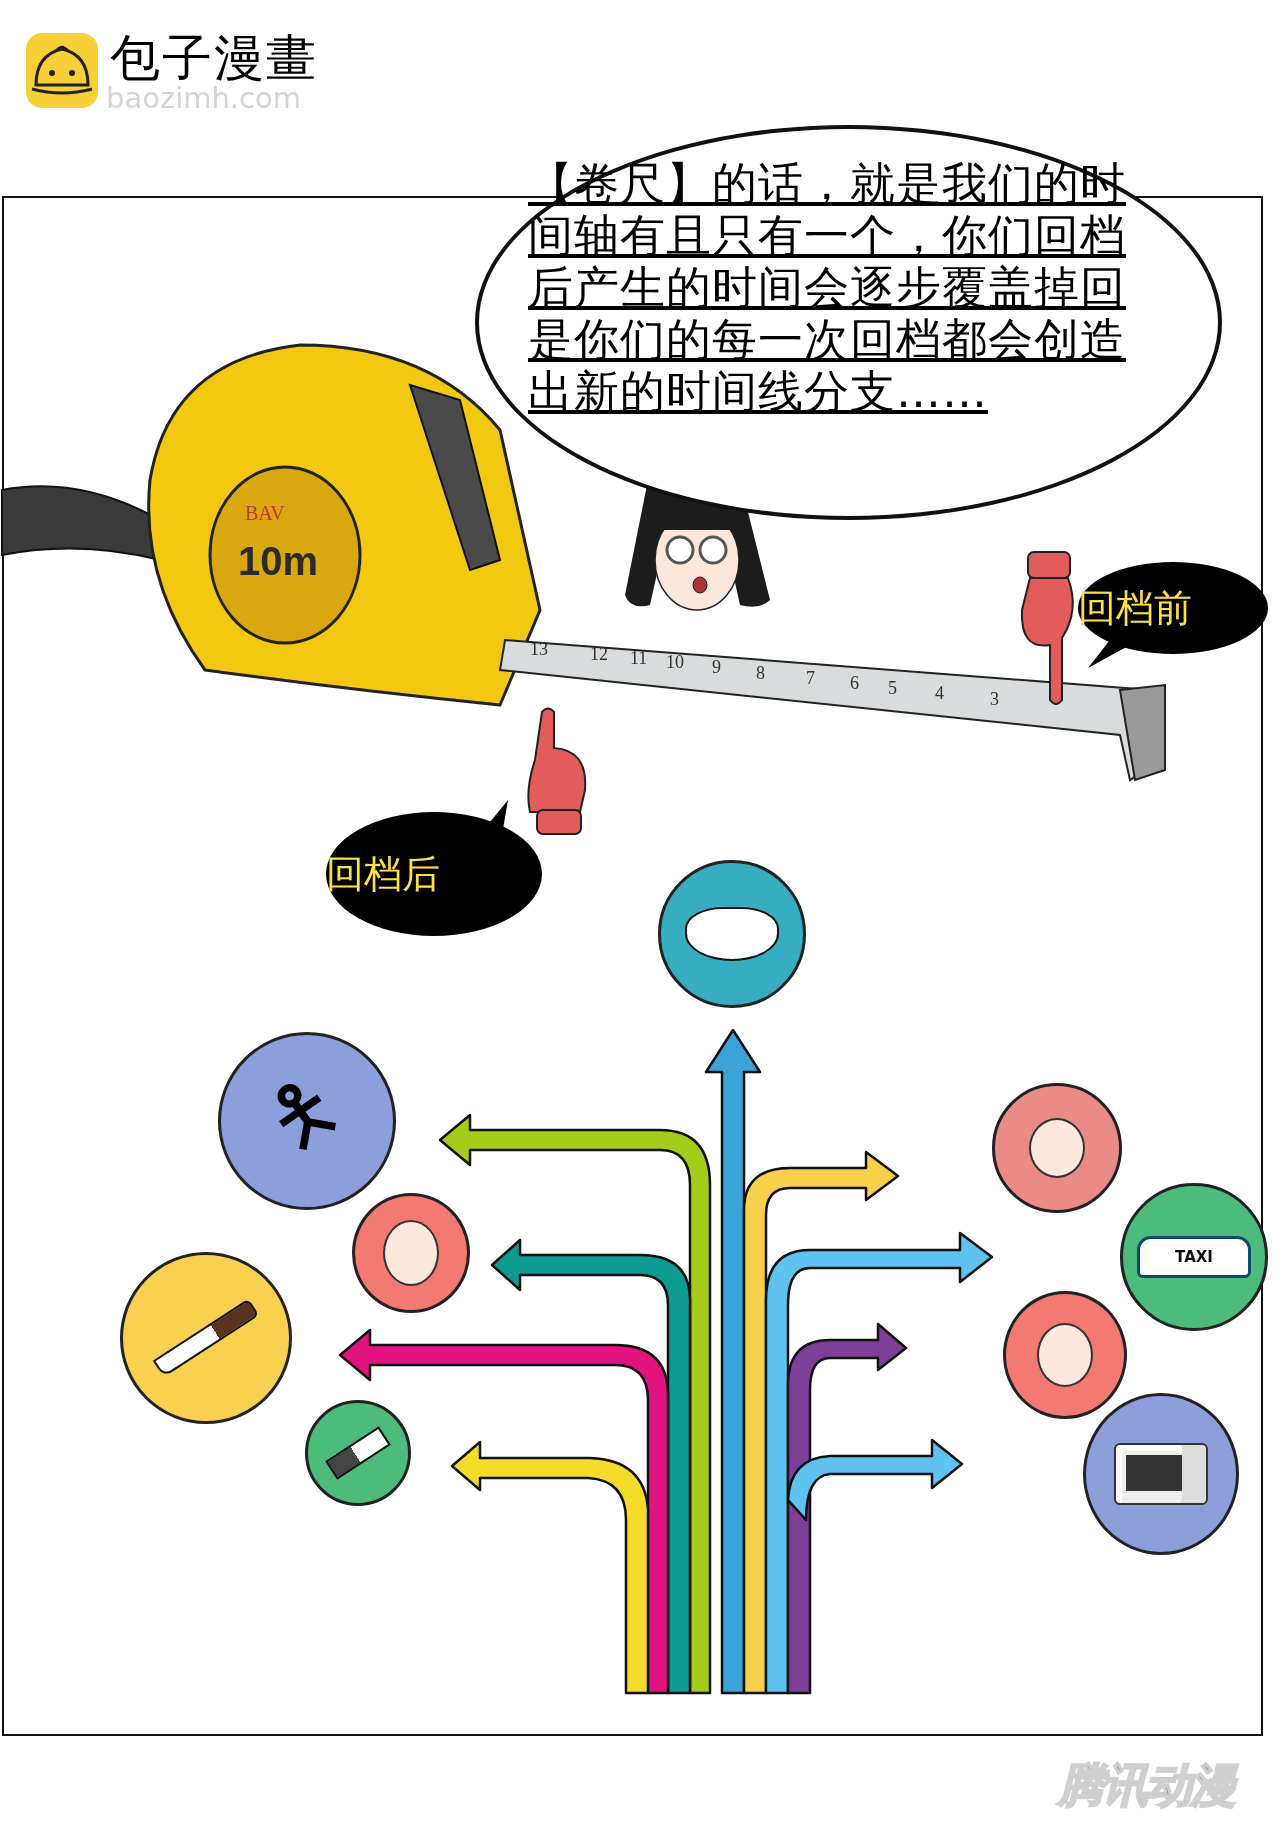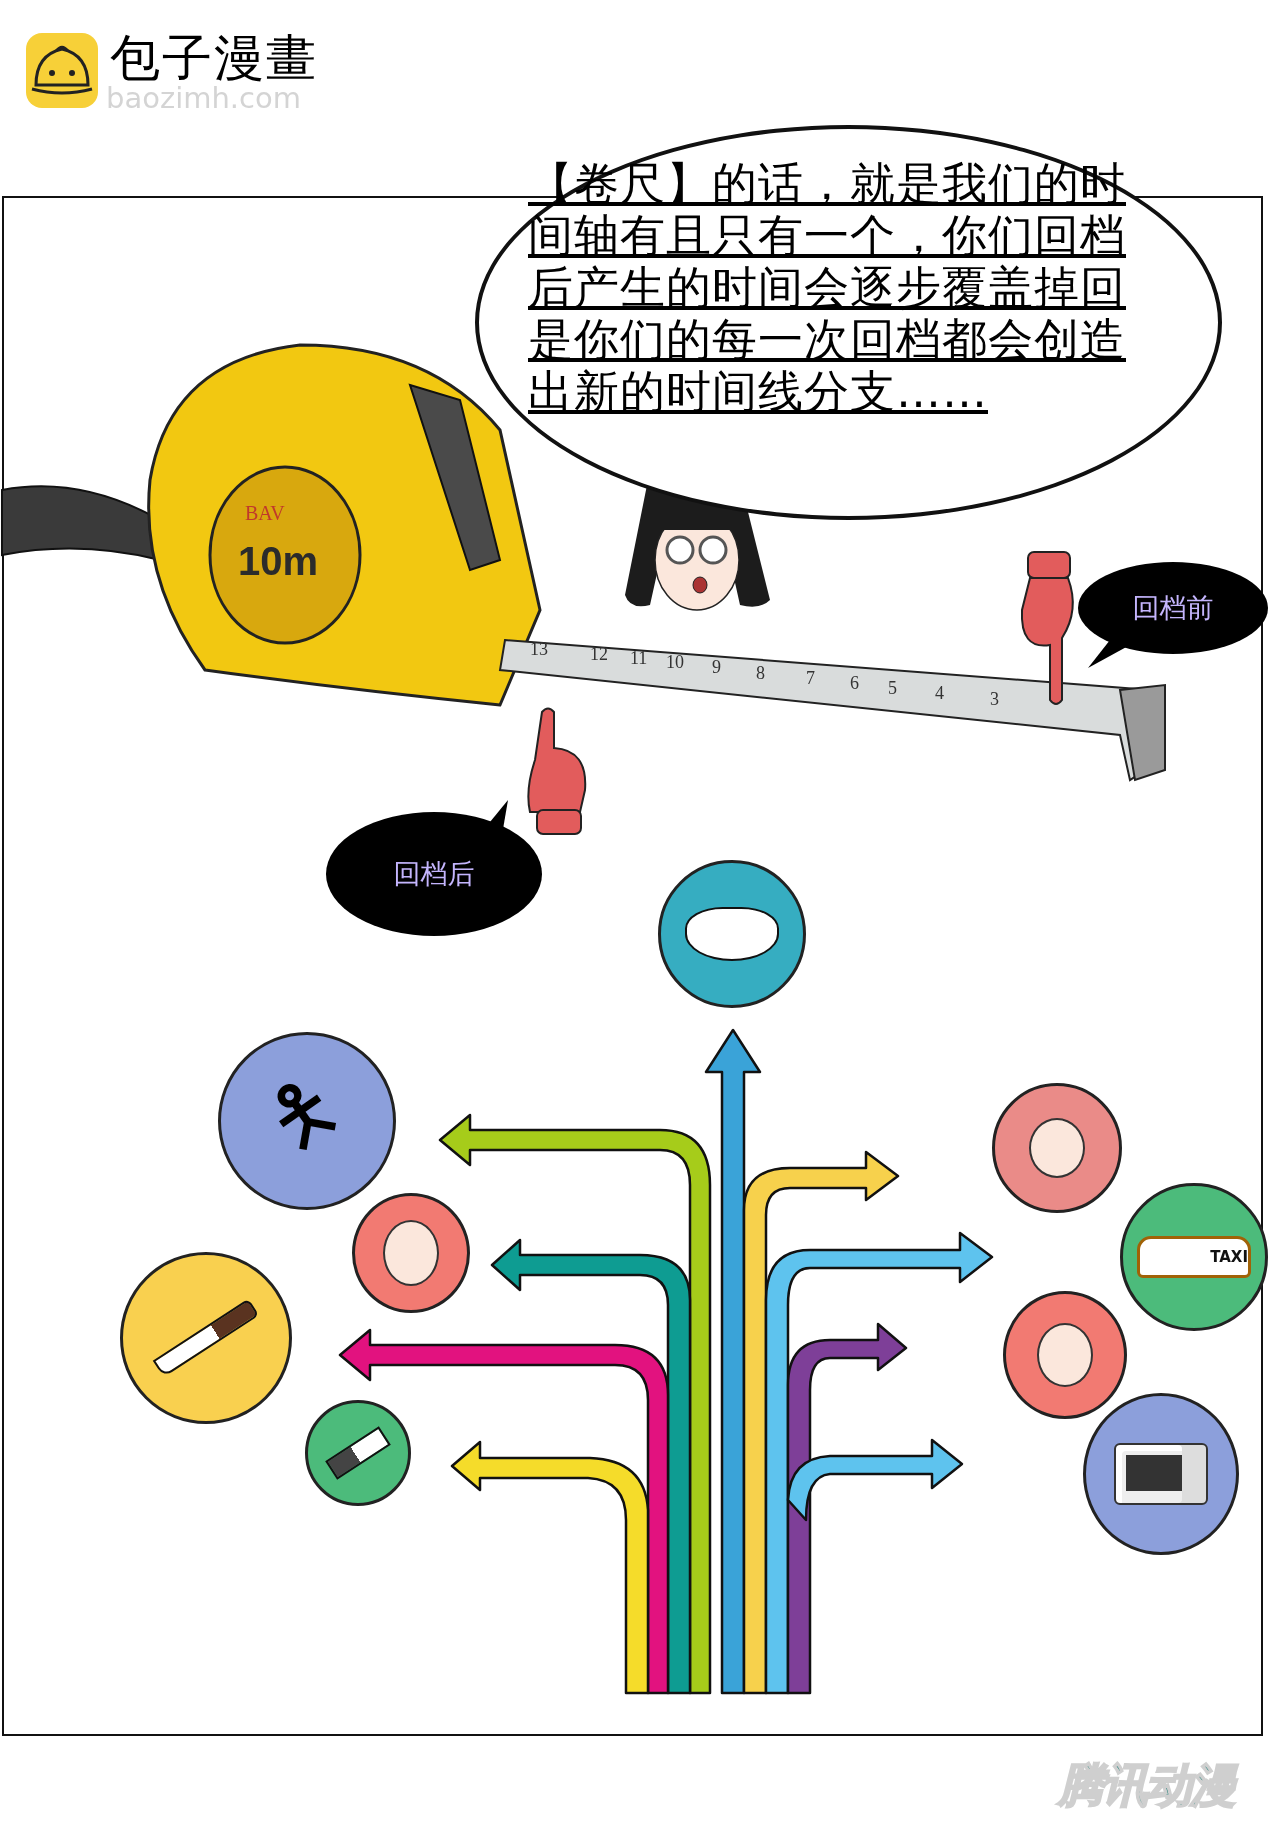--- a/index.html
+++ b/index.html
@@ -4,21 +4,21 @@
 <style>
   html,body{margin:0;padding:0;background:#fff;}
   body{width:1280px;height:1829px;position:relative;overflow:hidden;font-family:"DejaVu Sans","Liberation Sans",sans-serif;}
   .abs{position:absolute;}
   .logo-icon{left:26px;top:33px;width:72px;height:75px;background:#f7d038;border-radius:16px;}
   .logo-cn{left:110px;top:30px;font-size:50px;color:#000000;letter-spacing:2px;line-height:56px;}
   .logo-en{left:106px;top:82px;font-size:29px;color:#d4d4d4;line-height:32px;}
   .panel{left:2px;top:196px;width:1261px;height:1540px;border:2px solid #111;box-sizing:border-box;}
   .bubble{left:475px;top:125px;width:747px;height:395px;background:#fff;border:4px solid #111;border-radius:50%;box-sizing:border-box;}
   .bubble-text{left:528px;top:158px;width:660px;font-size:45px;line-height:52px;color:#000;letter-spacing:1px;text-decoration:underline;}
-  .dark-bubble{background:#000;color:#c4b5fd;border-radius:50%;display:flex;align-items:center;justify-content:center;font-size:27px;}
+  .dark-bubble{background:#000;color:#fde047;border-radius:50%;display:flex;align-items:center;justify-content:flex-start;font-size:38px;}
   .before-bubble{left:1078px;top:562px;width:190px;height:92px;}
   .after-bubble{left:326px;top:812px;width:216px;height:124px;}
   .circle{border:3px solid #222;border-radius:50%;box-sizing:border-box;display:flex;align-items:center;justify-content:center;}
   .watermark{left:1058px;top:1755px;font-size:46px;font-weight:bold;color:#0f766e;-webkit-text-stroke:2px #cfcfcf;font-style:italic;letter-spacing:-2px;}
   svg{position:absolute;left:0;top:0;}
 </style>
 </head>
 <body>
 
 <div class="abs logo-icon">
@@ -139,21 +139,21 @@
   <span style="width:110px;height:16px;background:linear-gradient(90deg,#fff 60%,#5a3320 60%);border:2px solid #111;transform:rotate(-33deg);border-radius:0 6px 6px 10px;"></span>
 </div>
 <div class="abs circle" style="left:305px;top:1400px;width:106px;height:106px;background:#4cbb7b;">
   <span style="width:60px;height:18px;background:linear-gradient(90deg,#444 45%,#fff 45%);border:2px solid #111;transform:rotate(-33deg);"></span>
 </div>
 
 <div class="abs circle" style="left:992px;top:1083px;width:130px;height:130px;background:#ea8b88;">
   <span style="width:52px;height:56px;background:#fbe7dc;border-radius:50%;border:2px solid #333;"></span>
 </div>
 <div class="abs circle" style="left:1120px;top:1183px;width:148px;height:148px;background:#4cbb7b;">
-  <span style="display:flex;align-items:center;justify-content:flex-end;width:108px;height:36px;background:#fff;border:3px solid #a16207;border-radius:14px 14px 6px 6px;font-size:15px;font-weight:bold;color:#111;">
+  <span style="display:flex;align-items:center;justify-content:center;width:108px;height:36px;background:#fff;border:3px solid #0c4a6e;border-radius:14px 14px 6px 6px;font-size:15px;font-weight:bold;color:#111;">
     <span>TAXI</span>
   </span>
 </div>
 <div class="abs circle" style="left:1003px;top:1291px;width:124px;height:128px;background:#f27a72;">
   <span style="width:52px;height:60px;background:#fbe7dc;border-radius:50%;border:2px solid #333;"></span>
 </div>
 <div class="abs circle" style="left:1083px;top:1393px;width:156px;height:162px;background:#8c9fdb;">
   <span style="width:90px;height:58px;background:#eee;border:2px solid #333;border-radius:6px;box-shadow:inset -24px 0 0 #ddd,inset 6px 6px 0 #fff,inset 0 0 0 10px #eee;background-image:linear-gradient(#333,#333);background-size:58px 36px;background-repeat:no-repeat;background-position:8px 10px;"></span>
 </div>
 

